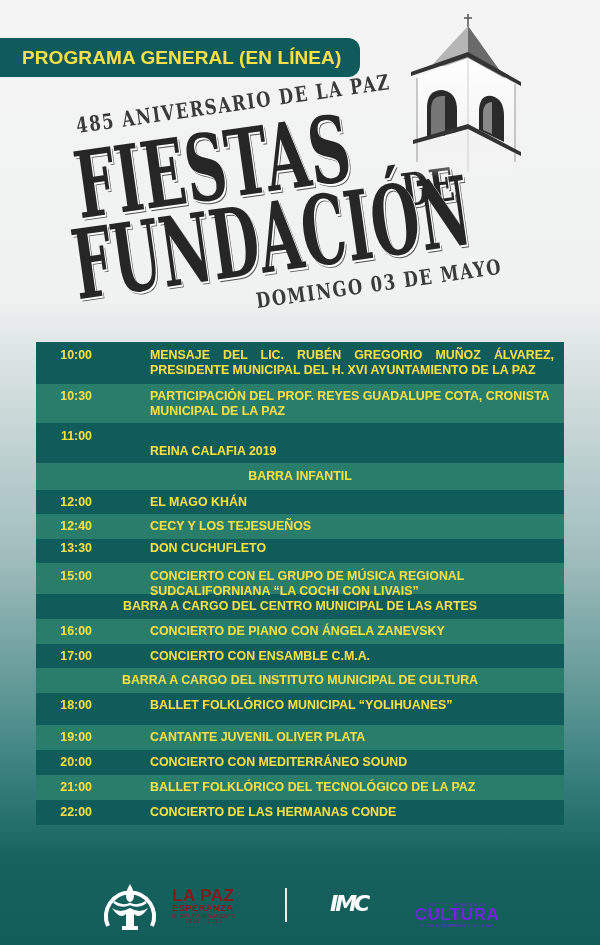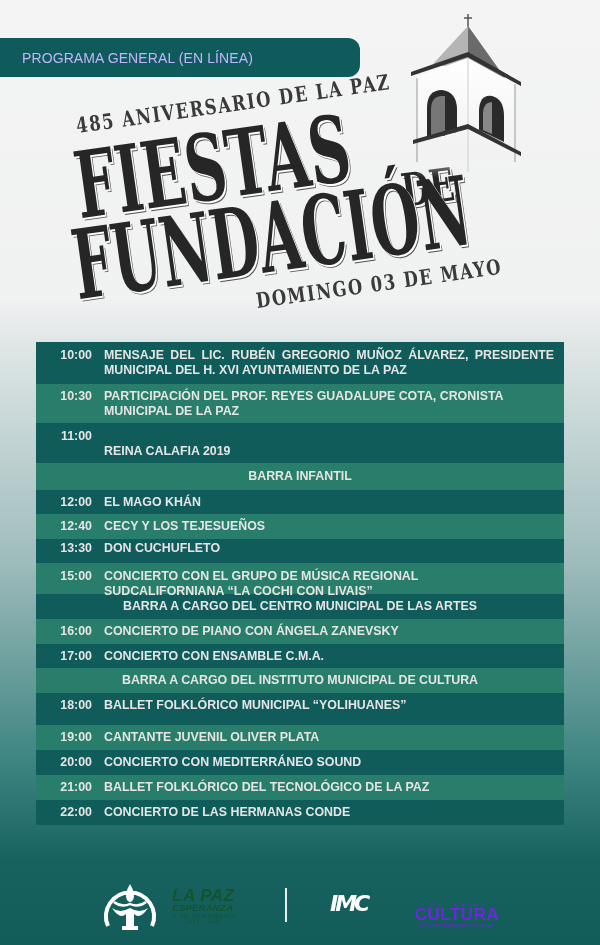--- a/index.html
+++ b/index.html
@@ -7,21 +7,21 @@
     width:600px; height:945px; position:relative; overflow:hidden;
     font-family:"Liberation Sans", sans-serif;
     background: linear-gradient(to bottom, #f4f4f4 0px, #f0f1f1 300px, #dfe6e6 345px, #9fbcbc 560px, #3e8582 760px, #17625f 860px, #125c59 945px);
   }
   .header-pill {
     position:absolute; left:0; top:38px; width:360px; height:39px;
     background:#0f5a5a; border-radius:0 12px 12px 0;
     display:flex; align-items:center; padding-left:22px; box-sizing:border-box;
   }
   .header-pill span {
-    color:#c4b5fd; font-weight:normal; font-size:14px; letter-spacing:0.1px;
+    color:#fde047; font-weight:bold; font-size:19px; letter-spacing:0.1px;
   }
   .title-block { position:absolute; left:0; top:0; width:600px; height:340px; }
   .anniv {
     position:absolute; left:78px; top:113px; font-family:"DejaVu Serif", serif;
     font-weight:bold; font-size:21px; color:#3a3a3a; letter-spacing:2px;
     transform:rotate(-8deg) scaleX(0.78); transform-origin:left bottom; white-space:nowrap;
   }
   .fiestas {
     position:absolute; left:82px; top:140px; font-family:"DejaVu Serif", serif;
     font-weight:bold; font-size:92px; color:#262626; letter-spacing:0px; line-height:1;
@@ -45,33 +45,33 @@
     font-weight:bold; font-size:21px; color:#3a3a3a; letter-spacing:2px;
     transform:rotate(-8deg) scaleX(0.78); transform-origin:left bottom; white-space:nowrap;
   }
   .tower { position:absolute; left:405px; top:12px; width:120px; height:165px; }
 
   .schedule {
     position:absolute; left:36px; top:342px; width:528px;
   }
   .row {
     display:flex; align-items:flex-start; box-sizing:border-box;
-    color:#e5e5e5; font-weight:bold; font-size:12.4px; line-height:15px;
+    color:#fde047; font-weight:bold; font-size:12.4px; line-height:15px;gap:46px;
   }
   .row.dark { background:#0f5c5b; }
   .row.light { background:#287e6b; }
   .row .time { width:68px; text-align:right; flex:none; padding-right:12px; box-sizing:border-box; }
   .row .desc { flex:1; padding-right:10px; }
   .row.section { justify-content:center; align-items:center; }
   .row.section .desc { flex:none; padding:0; text-align:center; }
   .row.justify .desc { text-align:justify; text-align-last:left; }
 
   .footer { position:absolute; left:0; top:870px; width:600px; height:70px; }
   .logo-lapaz { position:absolute; left:100px; top:8px; width:60px; height:55px; }
-  .lapaz-text { position:absolute; left:172px; top:18px; color:#14532d;font-style:italic; }
+  .lapaz-text { position:absolute; left:172px; top:18px; color:#7f1d1d; }
   .lapaz-text .big { font-weight:bold; font-size:17px; line-height:15px; letter-spacing:0.5px; display:block; }
   .lapaz-text .mid { font-weight:bold; font-size:9.5px; line-height:10px; display:block; letter-spacing:0.3px; }
   .lapaz-text .small { font-size:5px; line-height:6px; display:block; letter-spacing:0.5px; }
   .lapaz-text .tiny { font-size:4.5px; line-height:5px; display:block; letter-spacing:1.2px; text-align:center; }
   .divider { position:absolute; left:285px; top:18px; width:2px; height:34px; background:#e8eeee; }
   .imc-logo { position:absolute; left:330px; top:18px; color:#fff; font-weight:bold; font-style:italic;
     font-family:"DejaVu Sans", sans-serif; font-size:22px; line-height:32px; letter-spacing:-3px; }
   .cultura-text { position:absolute; left:412px; top:32px; color:#6d28d9; text-align:center; width:90px; }
   .cultura-text .tiny { display:block; font-size:4px; line-height:5px; letter-spacing:0.3px; }
   .cultura-text .big { display:block; font-weight:bold; font-size:17px; line-height:16px; letter-spacing:0.5px; }

